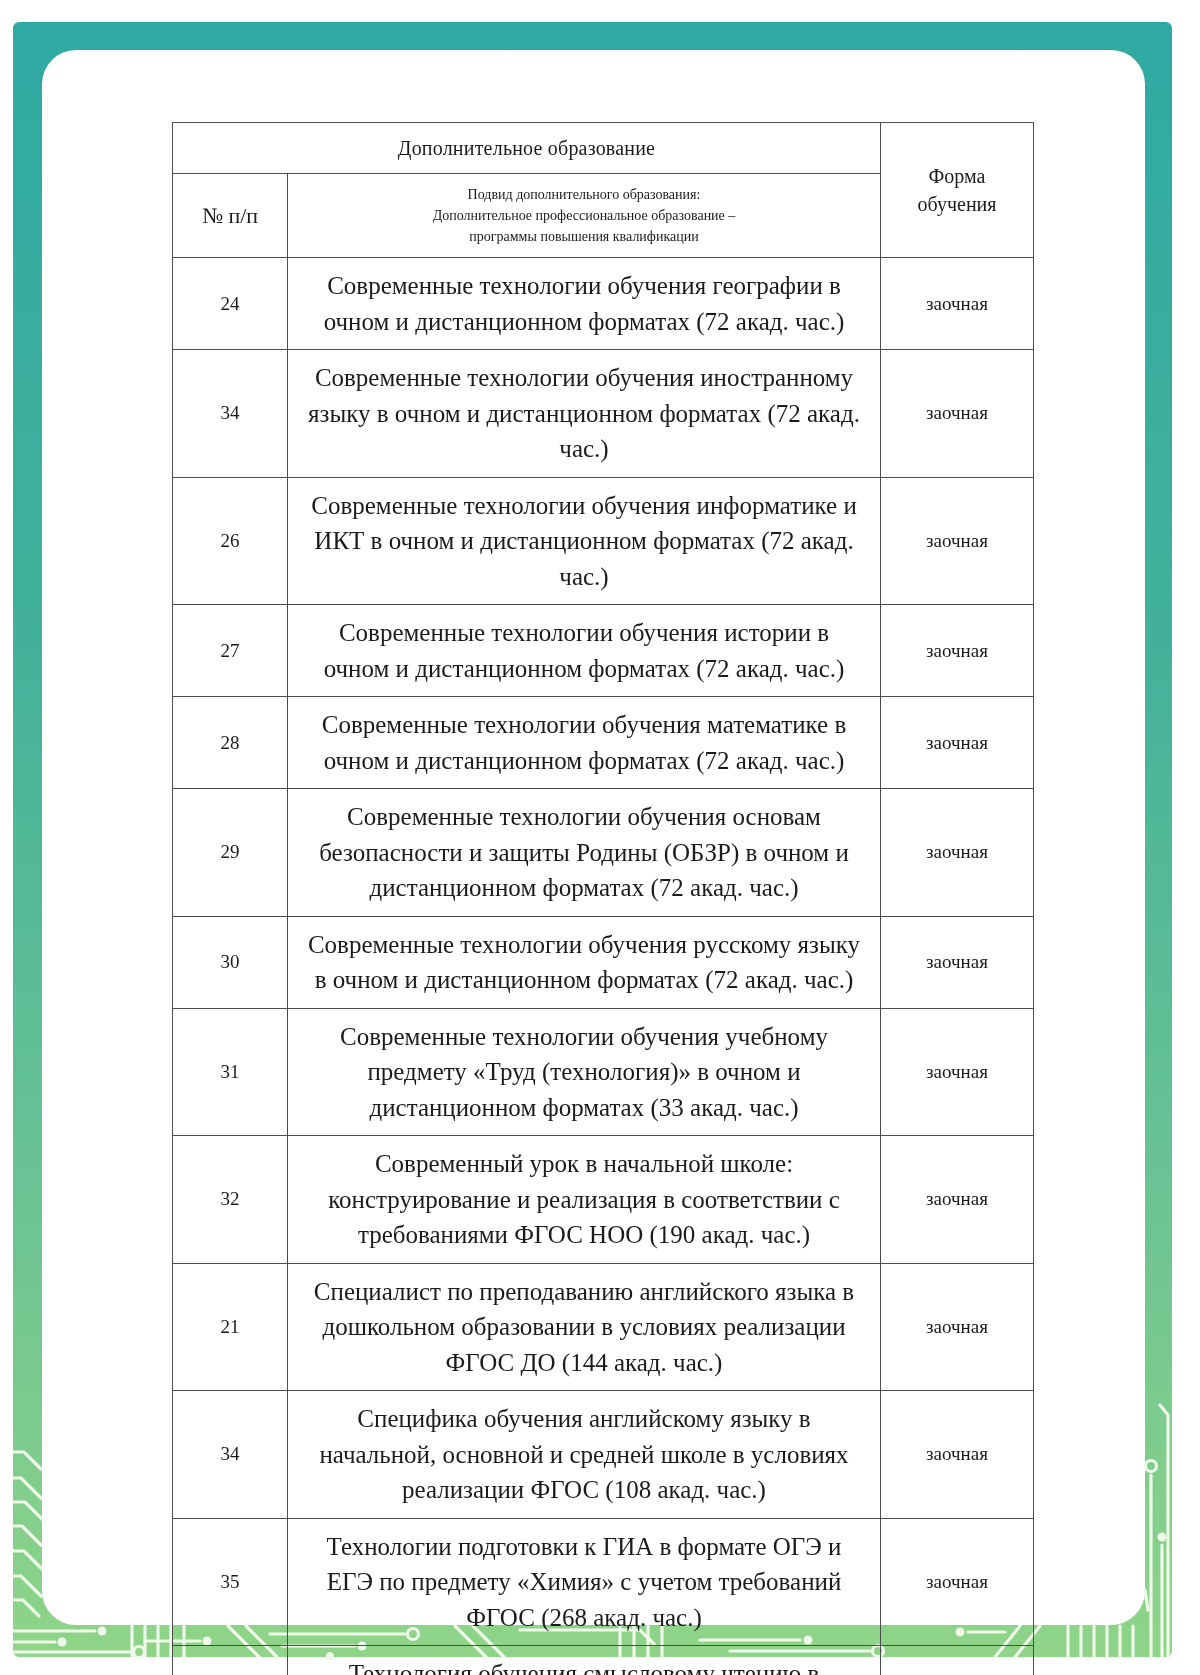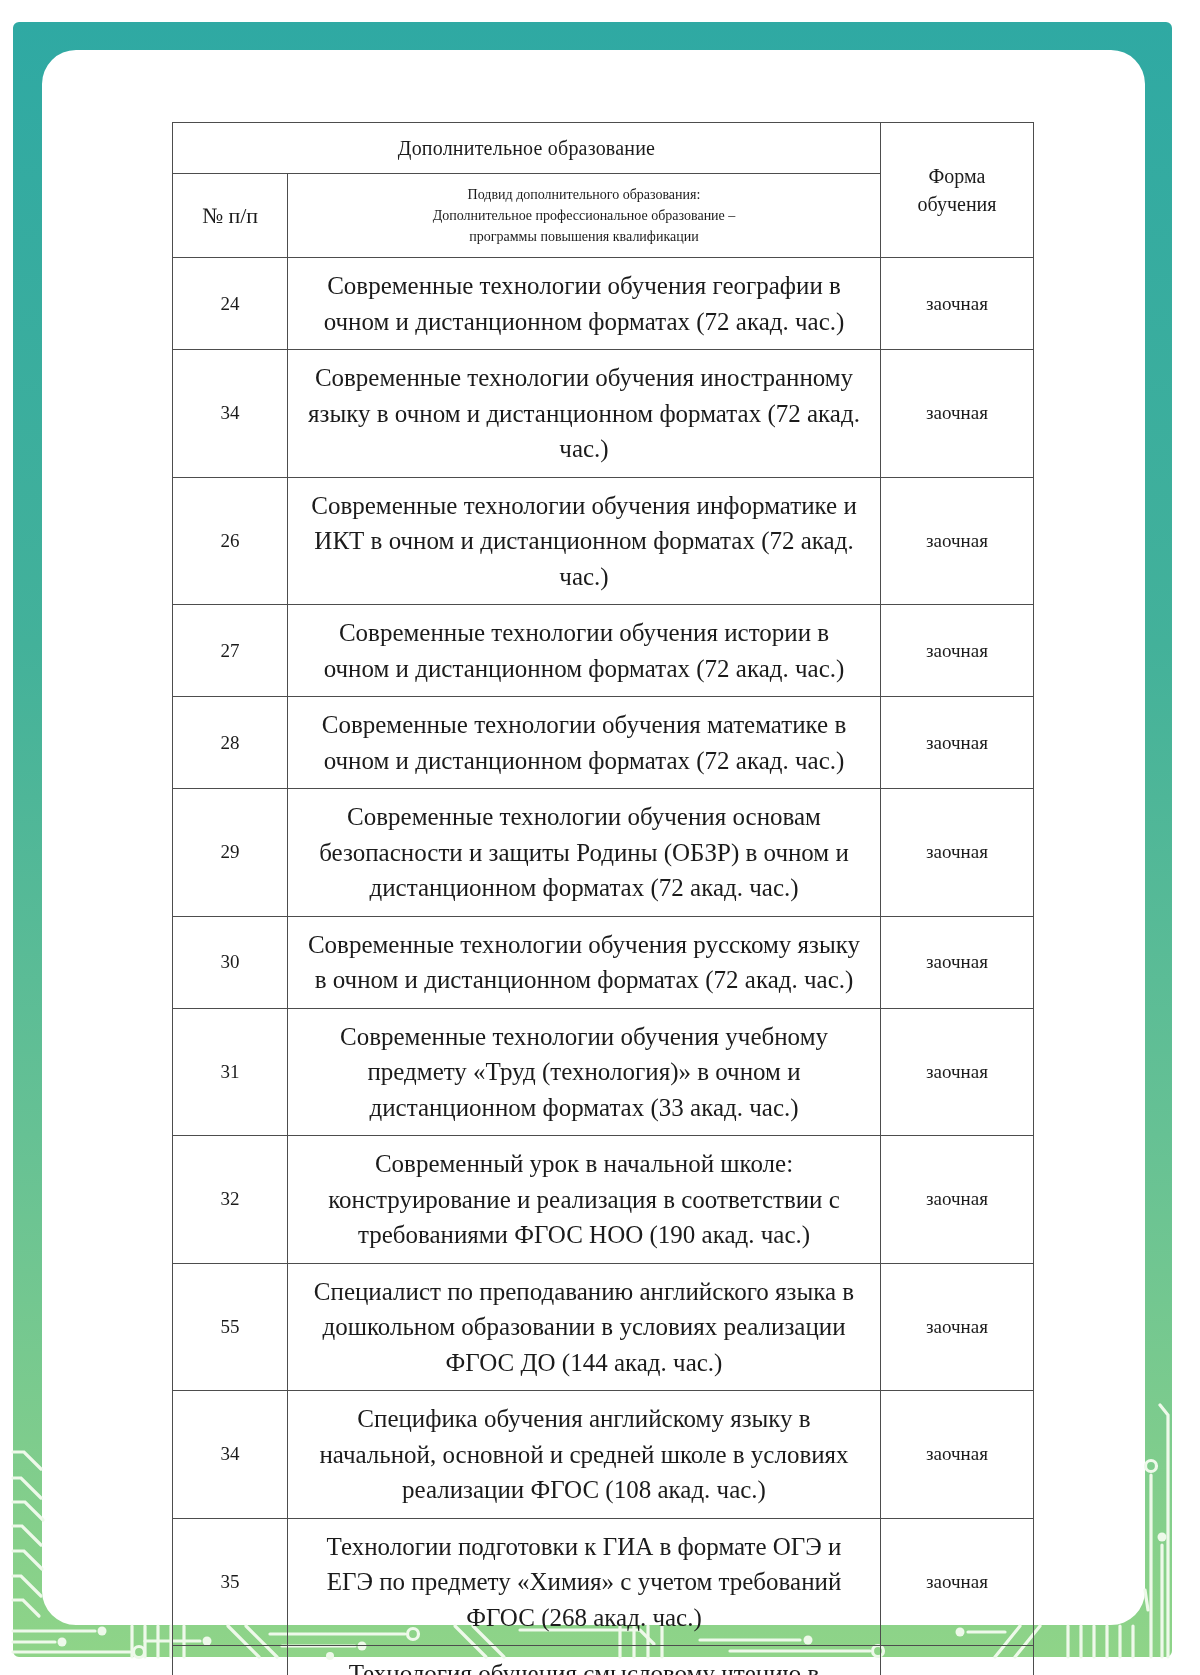--- a/index.html
+++ b/index.html
@@ -224,21 +224,21 @@
     <td class="c-form">заочная</td>
   </tr>
 
   <tr>
     <td class="c-num">32</td>
     <td class="c-prog">Современный урок в начальной школе: конструирование и реализация в соответствии с требованиями ФГОС НОО (190 акад. час.)</td>
     <td class="c-form">заочная</td>
   </tr>
 
   <tr>
-    <td class="c-num">55</td>
+    <td class="c-num">21</td>
     <td class="c-prog">Специалист по преподаванию английского языка в дошкольном образовании в условиях реализации ФГОС ДО (144 акад. час.)</td>
     <td class="c-form">заочная</td>
   </tr>
 
   <tr>
     <td class="c-num">34</td>
     <td class="c-prog">Специфика обучения английскому языку в начальной, основной и средней школе в условиях реализации ФГОС (108 акад. час.)</td>
     <td class="c-form">заочная</td>
   </tr>
 

